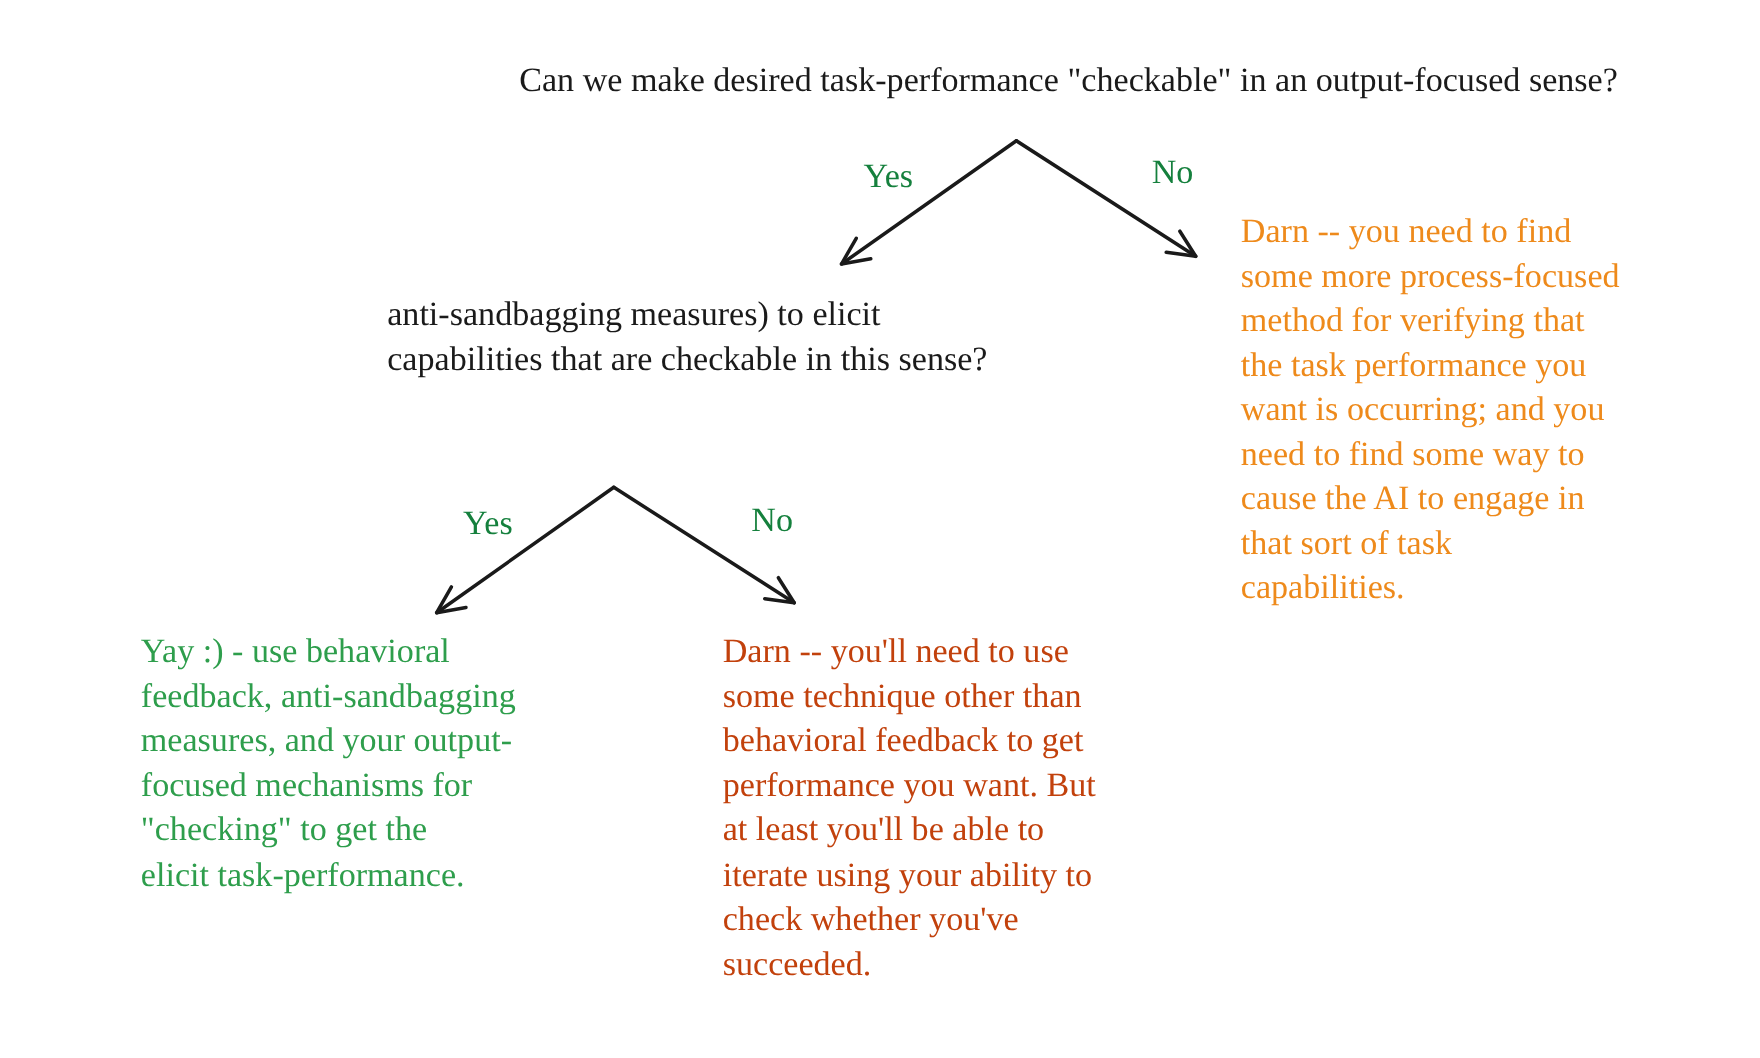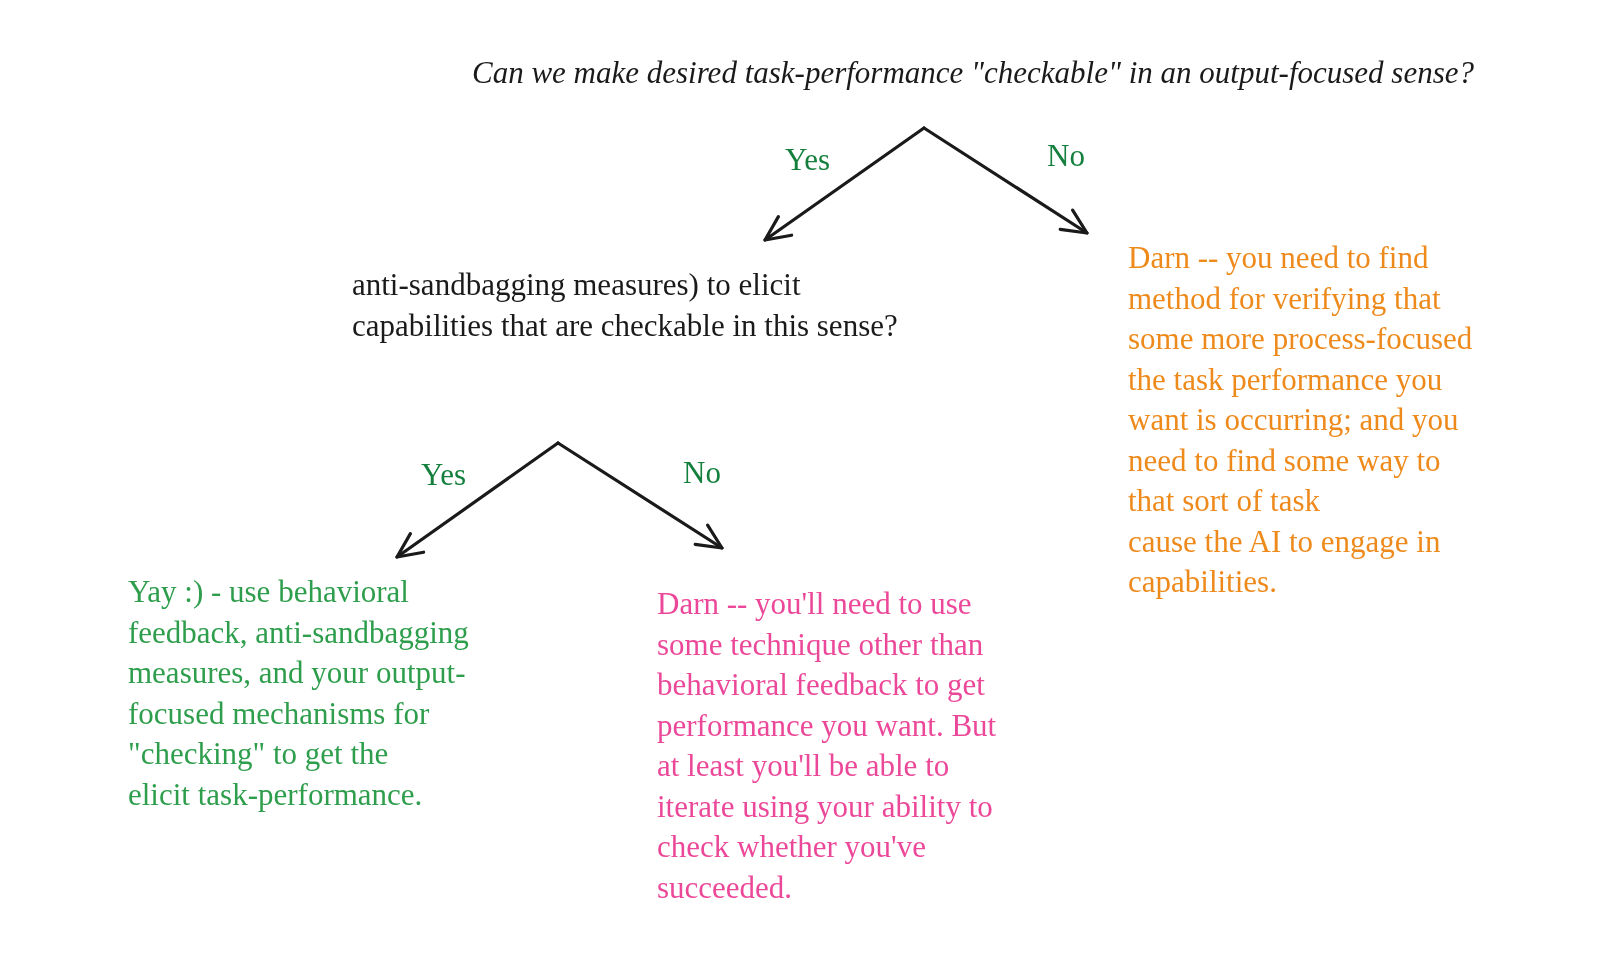--- a/index.html
+++ b/index.html
@@ -8,26 +8,26 @@
     position: relative;
     font-family: "Liberation Serif", "DejaVu Serif", serif;
     color: #1a1a1a;
   }
   .txt {
     position: absolute;
     font-size: 31px;
     line-height: 40.5px;
     white-space: nowrap;
   }
-  .title { color: #1a1a1a; font-style: italic; }
+  .title { color: #1a1a1a; }
   .question { color: #1a1a1a; }
   .branch-label { color: #15803d; }
-  .outcome-orange { color: #ee8a1b; margin-top: 48px; }
+  .outcome-orange { color: #ee8a1b; }
   .outcome-green  { color: #2e9e4c; }
-  .outcome-purple { color: #ec4899; margin-top: 12px; }
+  .outcome-purple { color: #c2410c; }
   #arrow-layer {
     position: absolute;
     left: 0; top: 0;
     width: 1600px; height: 962px;
     pointer-events: none;
   }
   #arrow-layer line, #arrow-layer polyline {
     stroke: #1a1a1a;
     stroke-width: 3.2;
     stroke-linecap: round;
@@ -62,27 +62,27 @@
 <div class="txt branch-label" style="left:785px; top:140px;">Yes</div>
 <div class="txt branch-label" style="left:1047px; top:136px;">No</div>
 
 <div class="txt question" style="left:352px; top:265px;">
     <div>anti-sandbagging measures) to elicit</div>
     <div>capabilities that are checkable in this sense?</div>
   </div>
 
 <div class="txt outcome-orange" style="left:1128px; top:190px;">
     <div>Darn -- you need to find</div>
+    <div>some more process-focused</div>
     <div>method for verifying that</div>
-    <div>some more process-focused</div>
     <div>the task performance you</div>
     <div>want is occurring; and you</div>
     <div>need to find some way to</div>
+    <div>cause the AI to engage in</div>
     <div>that sort of task</div>
-    <div>cause the AI to engage in</div>
     <div>capabilities.</div>
   </div>
 
 <div class="txt branch-label" style="left:421px; top:455px;">Yes</div>
 <div class="txt branch-label" style="left:683px; top:453px;">No</div>
 
 <div class="txt outcome-green" style="left:128px; top:572px;">
     <div>Yay :) - use behavioral</div>
     <div>feedback, anti-sandbagging</div>
     <div>measures, and your output-</div>

